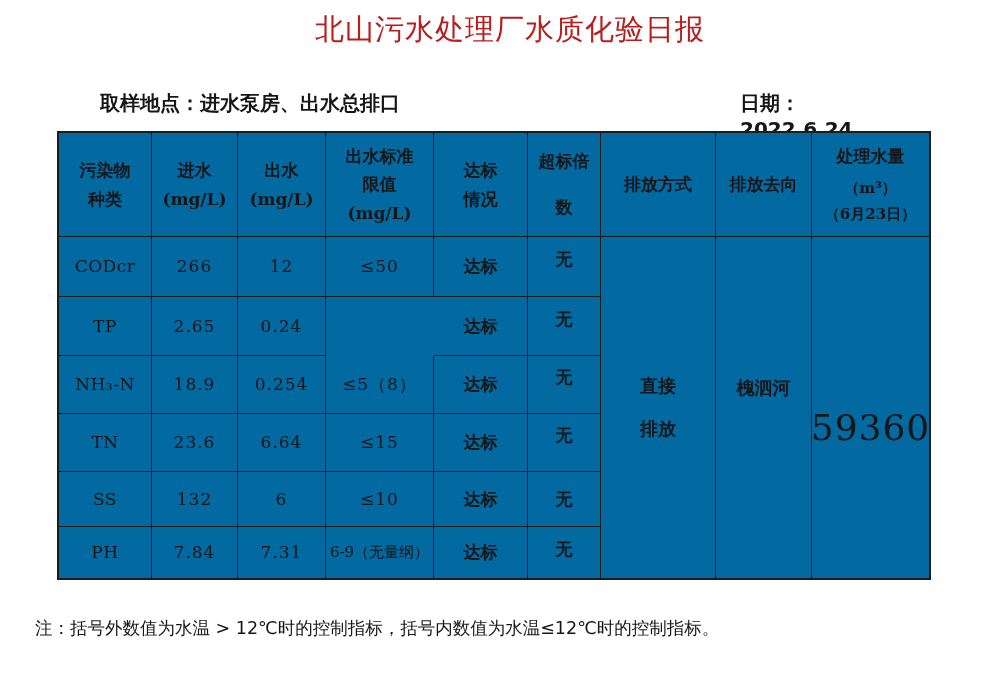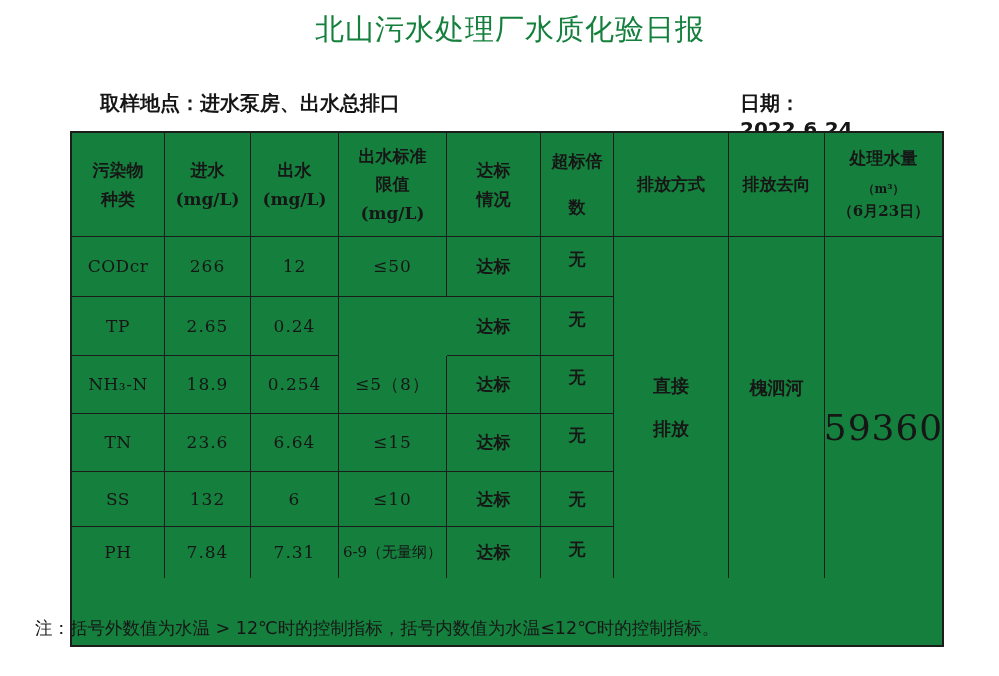--- a/index.html
+++ b/index.html
@@ -8,58 +8,58 @@
 
   .page {
     position: absolute; left: 0; top: 0; width: 999px; height: 676px;
     background: #ffffff; color: #111;
     font-family: "DejaVu Serif", "DejaVu Sans", serif;
   }
 
   .report-title {
     position: absolute; left: 75px; top: 10px; width: 870px;
     text-align: center; font-size: 29px; font-weight: 400;
-    letter-spacing: 1px; color: #15803d;
+    letter-spacing: 1px; color: #b91c1c;
     font-family: "DejaVu Serif", "DejaVu Sans", serif;
   }
 
   .info-line {
     position: absolute; top: 90px; left: 0; width: 849px; height: 28px;
     font-family: "DejaVu Sans", "Liberation Sans", sans-serif;
     font-weight: 700; font-size: 20px; color: #161616;
   }
   .sampling-point { position: absolute; left: 100px; top: 0; }
   .report-date    { position: absolute; left: 740px; top: 0; }
 
   .wq-table {
-    position: absolute; left: 70px; top: 131px;
-    width: 874px; height: 516px;
+    position: absolute; left: 57px; top: 131px;
+    width: 874px; height: 449px;
     border: 2px solid #1c1c1c;
     display: grid;
     grid-template-columns: 93px 86px 88px 108px 94px 73px 115px 96px 117px;
     grid-template-rows: 104px 60px 59px 58px 58px 55px 51px;
-    background: #15803d;
+    background: #0369a1;
   }
 
   .cell {
     display: flex; flex-direction: column;
     align-items: center; justify-content: center;
     border-right: 1.5px solid #1c1c1c;
     border-bottom: 1.5px solid #1c1c1c;
     white-space: pre-line; text-align: center;
     font-size: 17px; color: #161616; line-height: 1.45;
     overflow: hidden;
   }
   .cell.no-r { border-right: none; }
   .cell.no-b { border-bottom: none; }
 
   .hdr { font-weight: 700; line-height: 1.7; }
   .hdr-exceed { line-height: 2.7; }
   .hdr-limit  { line-height: 1.65; }
-  .hdr-volume .sub  { font-size: 12px; margin-top: 6px; }
+  .hdr-volume .sub  { font-size: 15px; margin-top: 6px; }
   .hdr-volume .sub2 { font-size: 15px; }
 
   .pollutant-cell { font-weight: 400; letter-spacing: 0.5px; }
   .num-cell { font-weight: 400; letter-spacing: 1px; }
   .cn-cell  { font-weight: 700; }
 
   .exceed-cell { font-weight: 700; }
   .nudge-up6 span { transform: translateY(-7px); display: inline-block; }
   .nudge-up3 span { transform: translateY(-3px); display: inline-block; }
 

